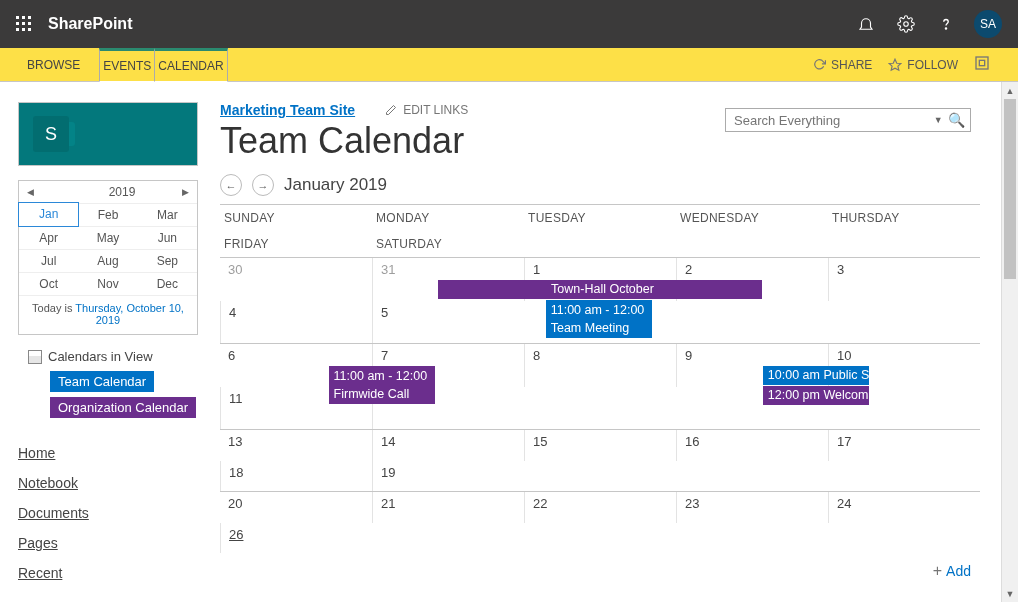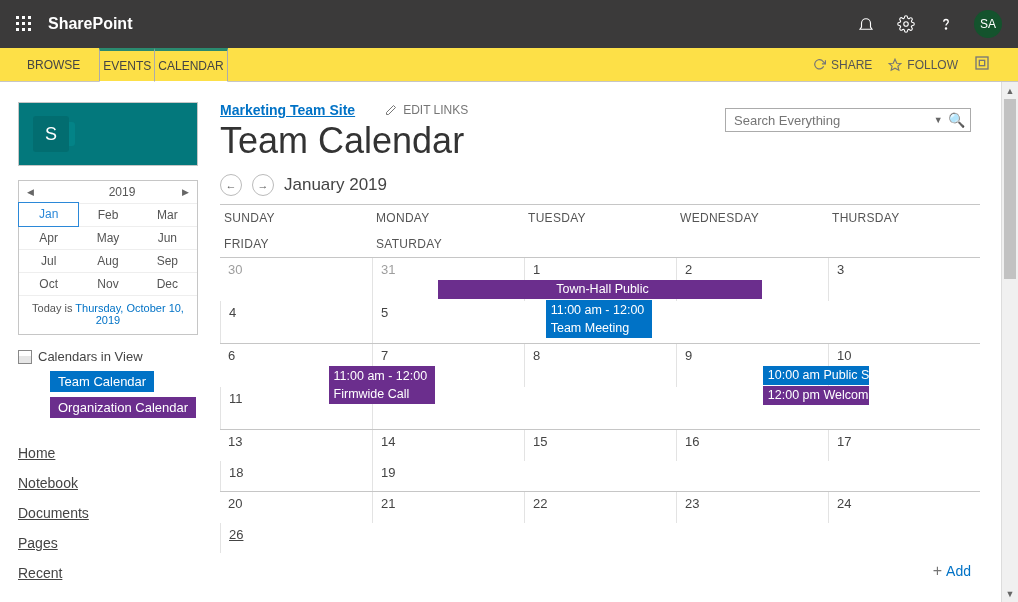--- a/index.html
+++ b/index.html
@@ -4,21 +4,21 @@
 <style>
   * { box-sizing: border-box; margin: 0; padding: 0; }
   body { font-family: "Segoe UI", Tahoma, sans-serif; font-size: 13px; color: #333; background: #fff; width: 1018px; height: 602px; overflow: hidden; position: relative; }
 
   
   .suite-bar { background: #3b3a3a; height: 48px; display: flex; align-items: center; color: #fff; padding: 0 8px; }
   .waffle { width: 32px; height: 32px; display: flex; align-items: center; justify-content: center; }
   .brand { font-weight: 600; font-size: 16px; margin-left: 8px; }
   .suite-spacer { flex: 1; }
   .suite-icon { width: 40px; height: 48px; display: flex; align-items: center; justify-content: center; }
-  .avatar { width: 28px; height: 28px; border-radius: 50%; background: #14532d; color: #fff; display: flex; align-items: center; justify-content: center; font-size: 12px; margin: 16px 8px; }
+  .avatar { width: 28px; height: 28px; border-radius: 50%; background: #0c4a6e; color: #fff; display: flex; align-items: center; justify-content: center; font-size: 12px; margin: 16px 8px; }
 
   
   .ribbon-row { height: 34px; border-bottom: 1px solid #c6c6c6; display: flex; align-items: stretch; padding-left: 14px; background: #fde047; }
   .ribbon-tab { padding: 0 12px; display: flex; align-items: center; font-size: 12px; color: #444; border: 1px solid transparent; }
   .ribbon-tab.group { border: 1px solid #ababab; border-bottom: 1px solid #fff; border-top: 3px solid #2a8a6f; margin-bottom: -1px; padding: 0 3px; }
   .ribbon-tab.group + .ribbon-tab.group { border-left: none; }
   .ribbon-right { margin-left: auto; display: flex; align-items: center; gap: 16px; padding-right: 28px; color: #555; font-size: 12px; }
   .ribbon-action { display: flex; align-items: center; gap: 5px; }
 
   
@@ -40,21 +40,21 @@
   .mini-cal-header { display: flex; align-items: center; justify-content: space-between; height: 22px; padding: 0 8px; font-size: 12px; color: #555; }
   .mini-year { font-size: 12px; margin-left: 28px; }
   .mini-arrow { font-size: 9px; color: #666; cursor: pointer; }
   .mini-months { display: grid; grid-template-columns: repeat(3, 1fr); }
   .mini-month { text-align: center; padding: 4px 0; font-size: 12px; color: #555; border-top: 1px solid #eee; }
   .mini-month.sel { border: 1px solid #2b88d8; color: #2b88d8; margin: -1px; z-index: 1; background: #fff; }
   .mini-today { font-size: 11px; padding: 6px 6px 8px; border-top: 1px solid #eee; color: #555; text-align: center; }
   .mini-today a { color: #0072c6; text-decoration: none; }
 
   .cals-in-view { padding: 12px 0 0 0; }
-  .cals-title { font-size: 13px; color: #444; display: flex; align-items: center; gap: 6px; padding: 2px 0; }
+  .cals-title { font-size: 13px; color: #444; display: flex; align-items: center; gap: 6px; padding: 2px 0; margin-left: 10px; }
   .cal-icon { width: 14px; height: 14px; border: 1px solid #888; display: inline-block; background: linear-gradient(#fff 40%, #e6e6e6 40%); }
   .cal-badge { display: block; margin: 5px 0 0 32px; padding: 3px 8px; color: #fff; font-size: 13px; width: fit-content; }
   .badge-blue { background: #0072c6; }
   .badge-purple { background: #6b2e8d; }
 
   .quicklaunch { margin-top: 20px; }
   .ql-item { display: block; padding: 7px 0; font-size: 14px; color: #444; }
 
   
   .main { flex: 1; padding: 0 12px 0 4px; }
@@ -252,21 +252,21 @@
             </div>
           <div id="weeks">
               <div class="cal-week">
                 <div class="cal-cell other"><span>30</span></div>
                 <div class="cal-cell other"><span>31</span></div>
                 <div class="cal-cell"><span>1</span></div>
                 <div class="cal-cell"><span>2</span></div>
                 <div class="cal-cell"><span>3</span></div>
                 <div class="cal-cell"><span>4</span></div>
                 <div class="cal-cell"><span>5</span></div>
-                <div class="event ev-purple" style="text-align: center; top: 22px; left: 218.143px; width: 323.714px;">Town-Hall Public</div>
+                <div class="event ev-purple" style="text-align: center; top: 22px; left: 218.143px; width: 323.714px;">Town-Hall October</div>
                 <div class="event double ev-blue" style="top: 42px; left: 325.714px; width: 106.571px;">11:00 am - 12:00<br>Team Meeting</div>
               </div>
               <div class="cal-week">
                 <div class="cal-cell"><span>6</span></div>
                 <div class="cal-cell"><span>7</span></div>
                 <div class="cal-cell"><span>8</span></div>
                 <div class="cal-cell"><span>9</span></div>
                 <div class="cal-cell"><span>10</span></div>
                 <div class="cal-cell"><span>11</span></div>
                 <div class="cal-cell"><span>12</span></div>

